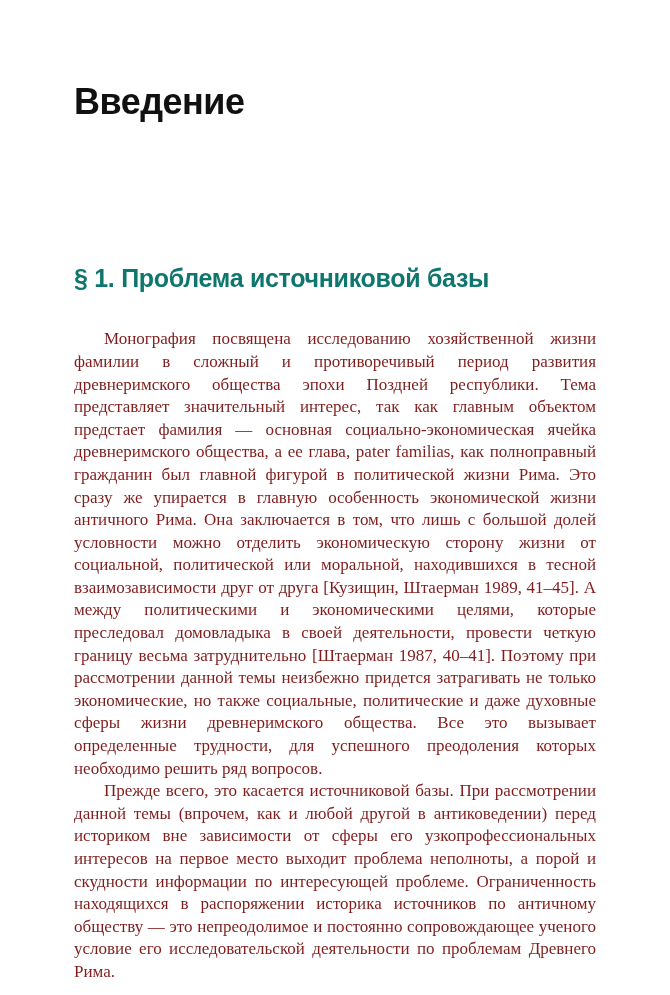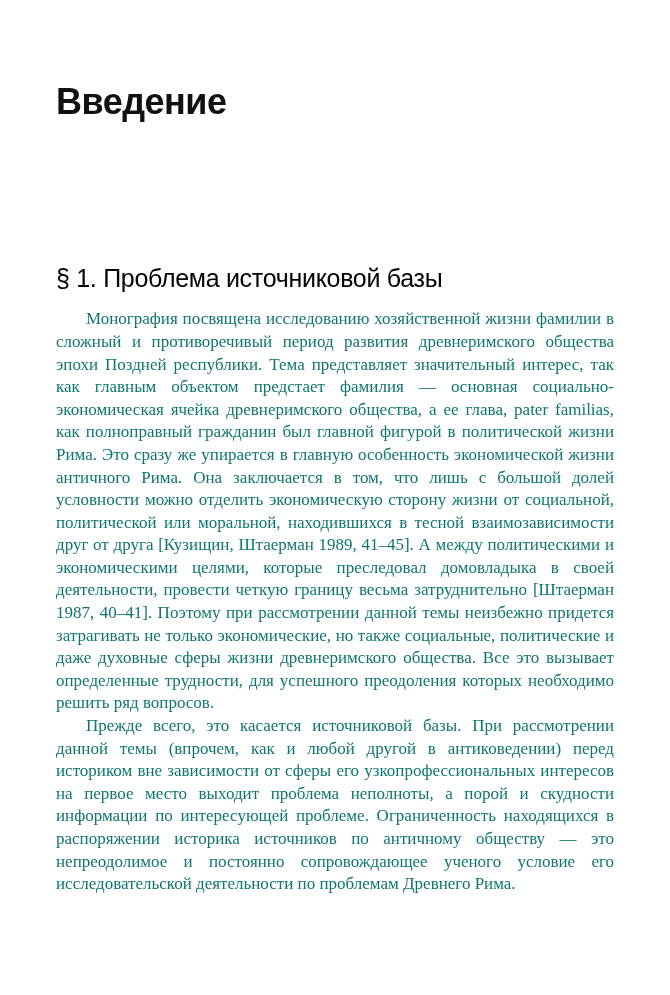--- a/index.html
+++ b/index.html
@@ -11,49 +11,49 @@
   body {
     width: 670px;
     height: 995px;
     overflow: hidden;
     color: #1a1a1a;
   }
   .page {
     position: relative;
     width: 670px;
     height: 995px;
-    padding: 0 56px;
+    padding: 0 74px;
     background: #ffffff;
   }
   .chapter-title {
     margin: 0;
     padding-top: 82px;
     font-family: "Liberation Sans", sans-serif;
     font-weight: 700;
     font-size: 36px;
     line-height: 1.1;
     letter-spacing: -0.5px;
     color: #111111;
   }
   .section-heading {
     margin: 142px 0 0 0;
     font-family: "Liberation Sans", sans-serif;
-    font-weight: 400;
+    font-weight: 700;
     font-size: 25px;
     line-height: 1.15;
     letter-spacing: -0.3px;
-    color: #000000;
+    color: #0f766e;
   }
   .body-text {
-    margin-top: 16px;
+    margin-top: 36px;
     font-family: "Liberation Serif", serif;
     font-size: 17px;
     line-height: 22.6px;
     text-align: justify;
-    color: #0f766e;
+    color: #7f1d1d;
   }
   .body-text p {
     margin: 0;
     text-indent: 30px;
   }
 </style>
 </head>
 <body>
 
 <div class="page">

